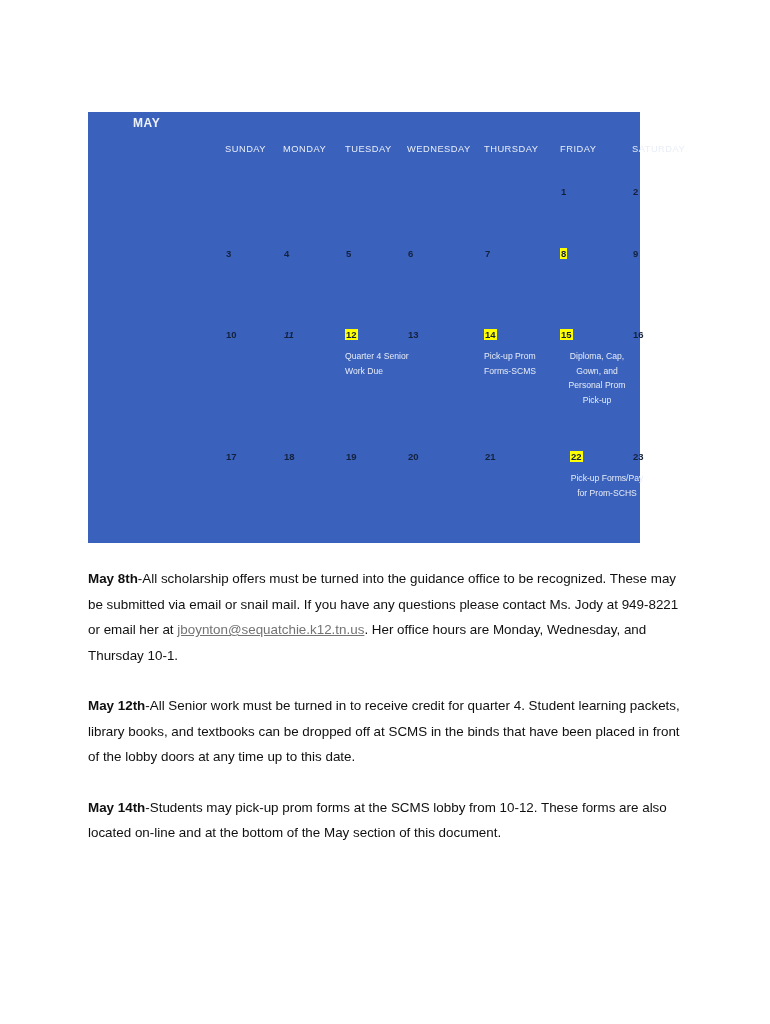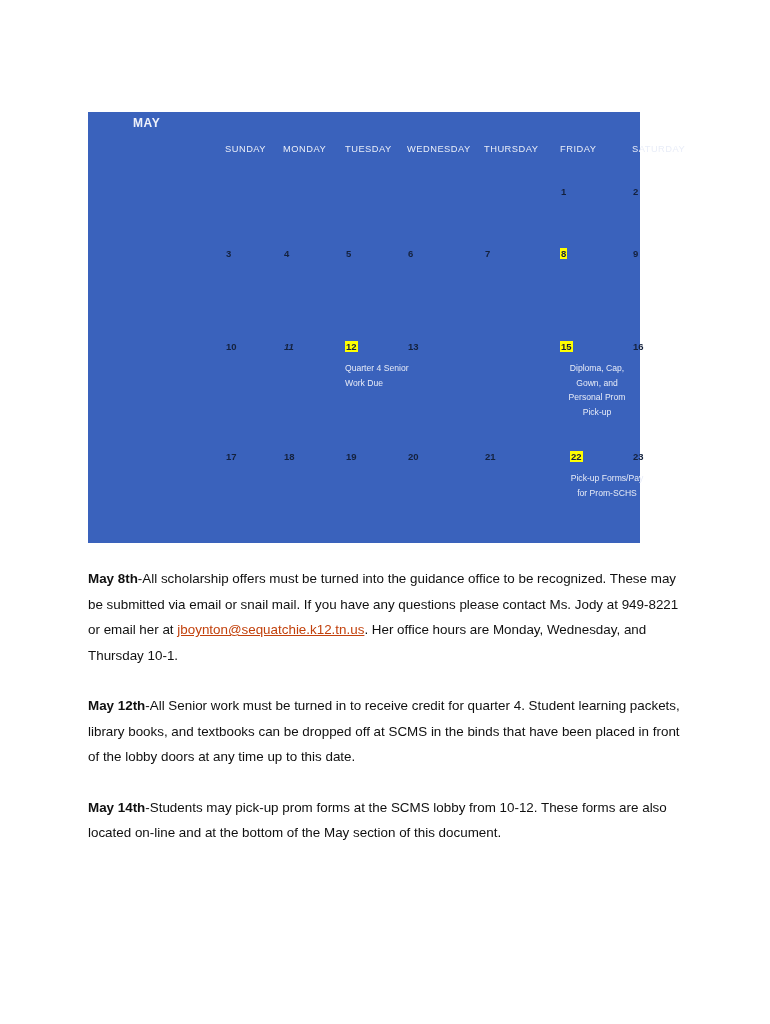--- a/index.html
+++ b/index.html
@@ -93,21 +93,21 @@
   }
   .para {
     font-size: 13.4px;
     line-height: 25.5px;
     color: #101010;
     margin: 0 0 25px 0;
     text-align: left;
   }
   .para b { font-weight: bold; }
   .maillink {
-    color: #c2410c;
+    color: #737373;
     text-decoration: underline;
   }
 </style>
 </head>
 <body>
 
 <div id="calendar">
 
   <div class="month-label">MAY</div>
 
@@ -134,25 +134,26 @@
   <div class="week-row" style="top:131px; height:93px;">
     <div class="day-cell" style="left:137px;"><span class="day-num">3</span><div class="day-note left"></div></div>
     <div class="day-cell" style="left:195px;"><span class="day-num">4</span><div class="day-note left"></div></div>
     <div class="day-cell" style="left:257px;"><span class="day-num">5</span><div class="day-note left"></div></div>
     <div class="day-cell" style="left:319px;"><span class="day-num">6</span><div class="day-note left"></div></div>
     <div class="day-cell" style="left:396px;"><span class="day-num">7</span><div class="day-note left"></div></div>
     <div class="day-cell" style="left:472px;"><span class="day-num hl">8</span></div>
     <div class="day-cell" style="left:544px;"><span class="day-num">9</span><div class="day-note left"></div></div>
   </div>
 
-  <div class="week-row" style="top:224px; height:110px;padding-left:24px;">
+  <div class="week-row" style="top:212px; height:110px;padding-left:24px;">
     <div class="day-cell" style="left:137px;"><span class="day-num">10</span><div class="day-note left"></div></div>
     <div class="day-cell" style="left:195px;font-style:italic;"><span class="day-num">11</span><div class="day-note left"></div></div>
     <div class="day-cell" style="left:257px;"><span class="day-num hl">12</span><div class="day-note left">Quarter 4 Senior Work Due</div></div>
     <div class="day-cell" style="left:319px;"><span class="day-num">13</span><div class="day-note left"></div></div>
+    <div class="day-cell" style="left:396px;"><span class="day-num hl">14</span><div class="day-note left">Pick-up Prom Forms-SCMS</div></div>
     <div class="day-cell" style="left:472px;"><span class="day-num hl">15</span><div class="day-note center">Diploma, Cap, Gown, and Personal Prom Pick-up</div></div>
     <div class="day-cell" style="left:544px;"><span class="day-num">16</span><div class="day-note left"></div></div>
   </div>
 
   <div class="week-row" style="top:334px; height:97px;">
     <div class="day-cell" style="left:137px;"><span class="day-num">17</span><div class="day-note left"></div></div>
     <div class="day-cell" style="left:195px;"><span class="day-num">18</span><div class="day-note left"></div></div>
     <div class="day-cell" style="left:257px;"><span class="day-num">19</span><div class="day-note left"></div></div>
     <div class="day-cell" style="left:319px;"><span class="day-num">20</span><div class="day-note left"></div></div>
     <div class="day-cell" style="left:396px;text-decoration:underline;"><span class="day-num">21</span><div class="day-note left"></div></div>

